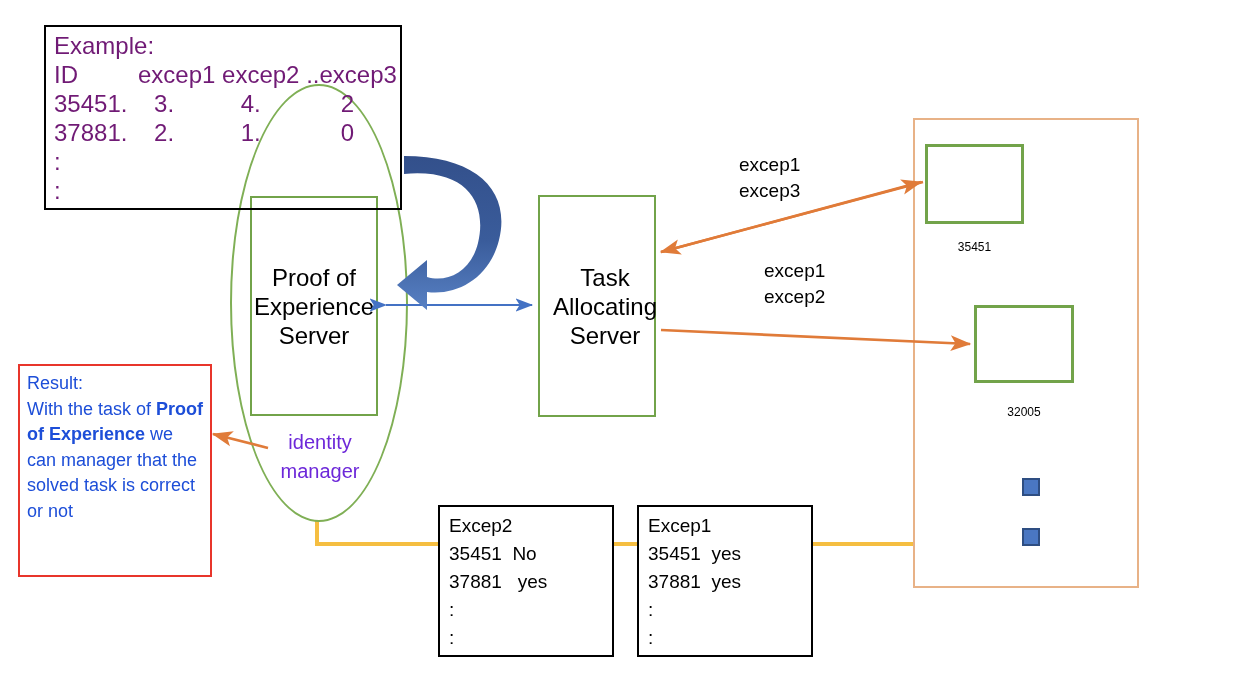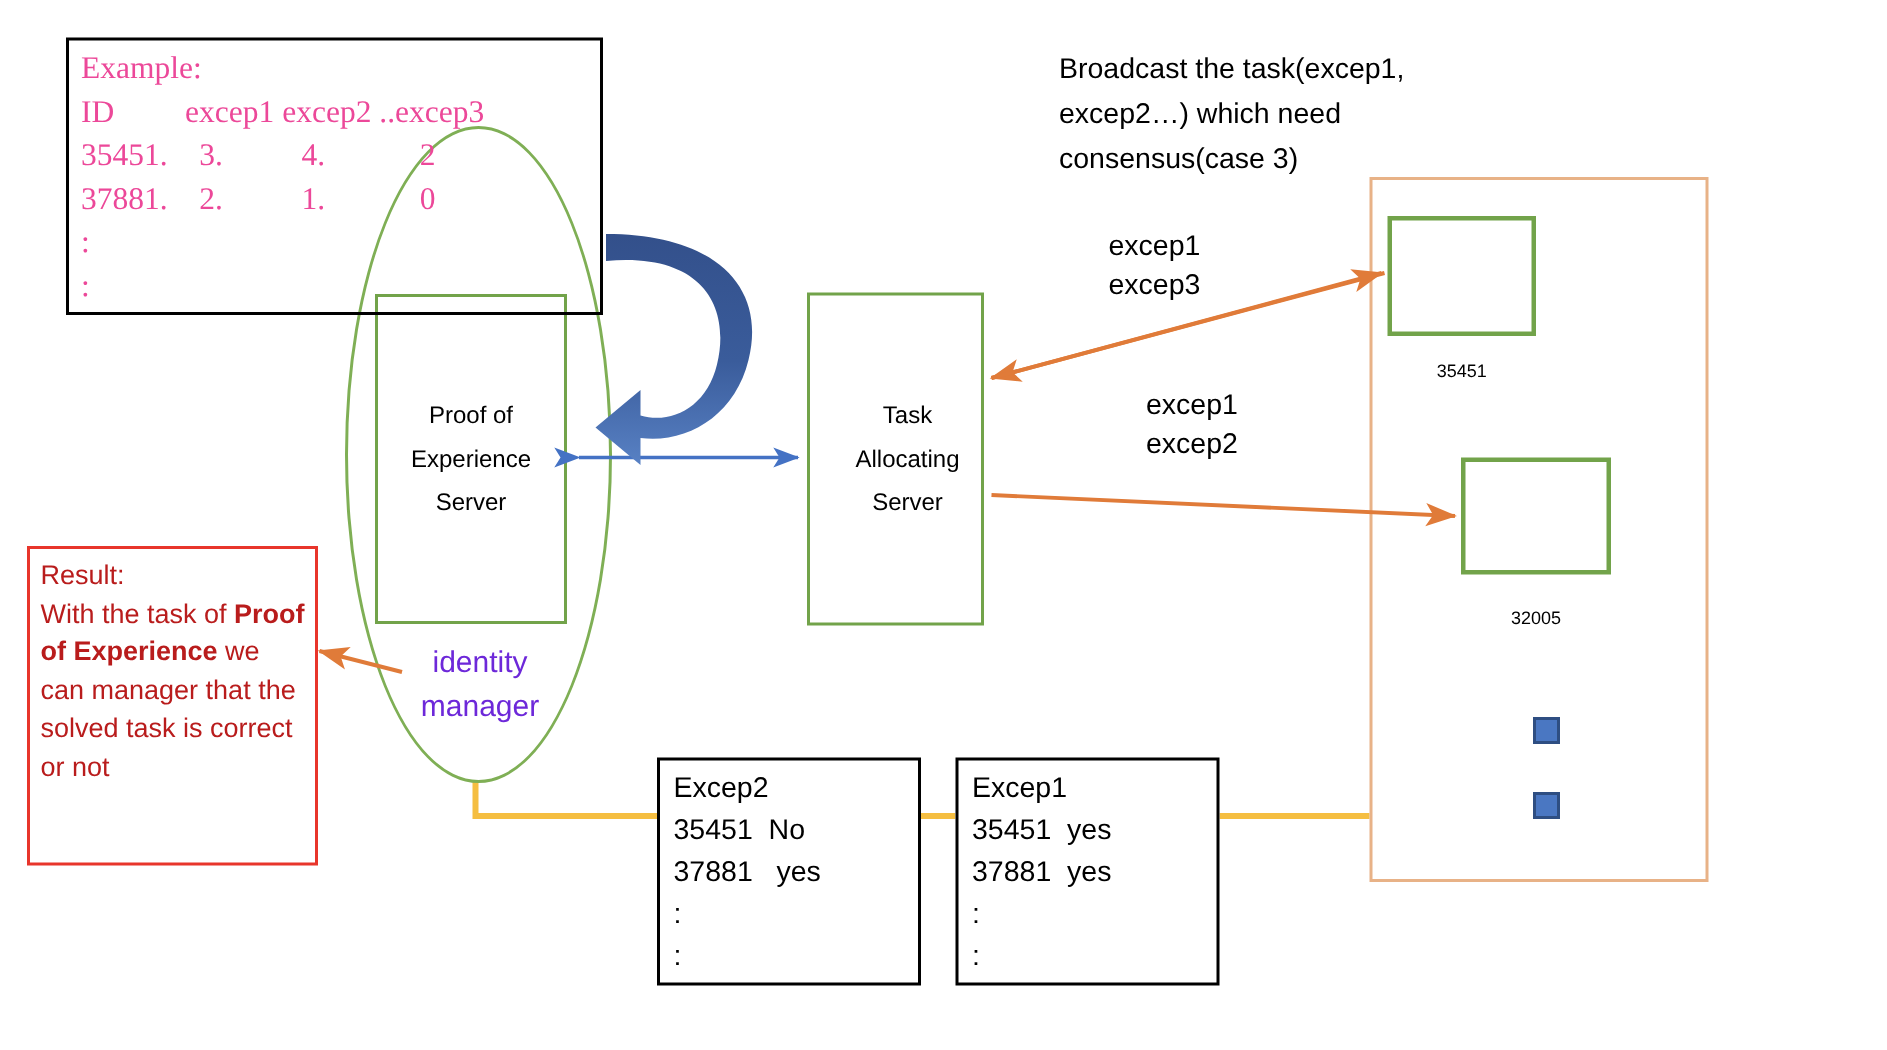--- a/index.html
+++ b/index.html
@@ -23,25 +23,25 @@
     left: 44px; top: 25px;
     width: 358px; height: 185px;
     border: 2px solid #000000;
     background: transparent;
     box-sizing: border-box;
     z-index: 6;
   }
   #example-text {
     position: absolute;
     left: 8px; top: 4px;
-    color: #ec4899;
-    font-size: 21px;
+    color: #701a75;
+    font-size: 24px;
     line-height: 29px;
     white-space: pre;
-    font-family: Liberation Serif, serif;
+    font-family: Liberation Sans, sans-serif;
   }
 
   
   #identity-ellipse {
     left: 230px; top: 84px;
     width: 178px; height: 438px;
     border: 2.5px solid #7FAF55;
     border-radius: 50%;
     box-sizing: border-box;
     background: transparent;
@@ -62,21 +62,21 @@
     border: 2.5px solid #72A34A;
     box-sizing: border-box;
     background: transparent;
     z-index: 5;
     display: flex;
     align-items: center;
     justify-content: center;
   }
   .server-label {
     text-align: center;
-    font-size: 16px;
+    font-size: 24px;
     line-height: 29px;
     color: #000;
     white-space: pre-line;
   }
   #poe-server { left: 250px; top: 196px; width: 128px; height: 220px; }
   #task-server { left: 538px; top: 195px; width: 118px; height: 222px; padding-left: 16px; }
 
   
   #result-box {
     left: 18px; top: 364px;
@@ -85,21 +85,21 @@
     box-sizing: border-box;
     background: #ffffff;
     z-index: 8;
   }
   #result-text {
     position: absolute;
     left: 7px; top: 5px;
     right: 5px;
     font-size: 18px;
     line-height: 25.5px;
-    color: #b91c1c;
+    color: #1d4ed8;
   }
   #result-text b { font-weight: bold; }
 
   
   #broadcast-note {
     left: 706px; top: 32px;
     width: 300px;
     font-size: 19px;
     line-height: 30px;
     color: #000;
@@ -221,21 +221,20 @@
   <div id="task-server" class="abs server-box">
     <div class="server-label">Task
 Allocating
 Server</div>
   </div>
 
   <div id="result-box" class="abs">
     <div id="result-text"><span>Result:</span><br><span>With the task of </span><b>Proof of Experience</b><span> we can manager that the solved task is correct or not</span></div>
   </div>
 
-  <div id="broadcast-note" class="abs">Broadcast  the task(excep1, excep2…) which need consensus(case 3)</div>
 
   <div id="label-excep13" class="abs arrow-label">excep1
 excep3</div>
   <div id="label-excep12" class="abs arrow-label">excep1
 excep2</div>
 
   <div id="network-panel" class="abs"></div>
   <div id="node-35451" class="abs node-box"></div>
   <div id="node-35451-label" class="abs node-label">35451</div>
   <div id="node-37881" class="abs node-box"></div>

